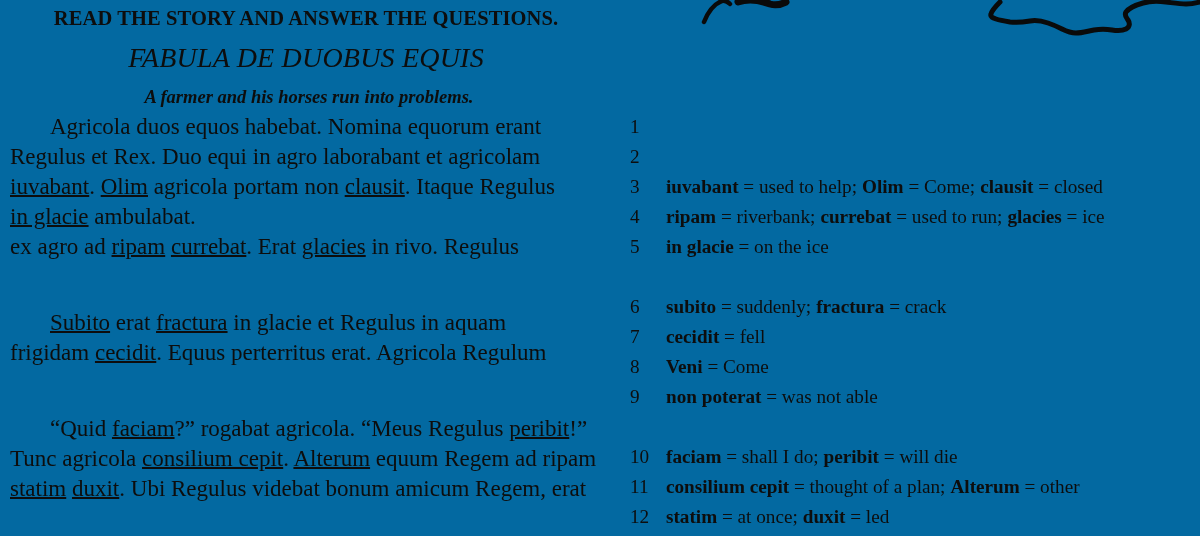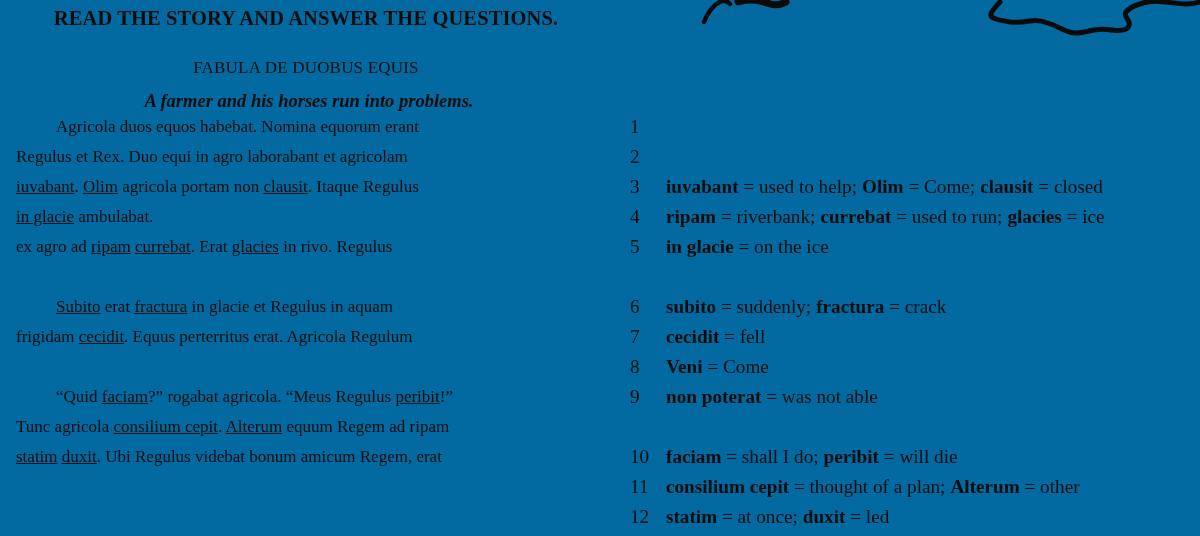--- a/index.html
+++ b/index.html
@@ -42,46 +42,47 @@
     text-align: center;
   }
   .main-heading {
     font-weight: bold;
     font-size: 20.5px;
     letter-spacing: 0.1px;
     margin-top: 7px;
     white-space: nowrap;
   }
   .latin-title {
-    font-size: 17px;
-    margin-top: 28px;
+    font-size: 28px;
+    margin-top: 12px;
     letter-spacing: 0.2px;
+    font-style: italic;
   }
   .subtitle {
     font-style: italic;
     font-weight: bold;
     font-size: 18.5px;
     margin-top: 13px;
     padding-left: 6px;
   }
 
   
   .story {
     position: absolute;
-    left: 16px;
+    left: 10px;
     top: 112px;
     width: 600px;
-    font-size: 17px;
+    font-size: 23px;
     line-height: 30px;
   }
   .para {
     margin: 0;
   }
   .para + .para {
-    margin-top: 30px;
+    margin-top: 46px;
   }
   .indent {
     display: inline-block;
     width: 40px;
   }
   .u {
     text-decoration: underline;
     text-underline-offset: 1px;
   }
   .line {

